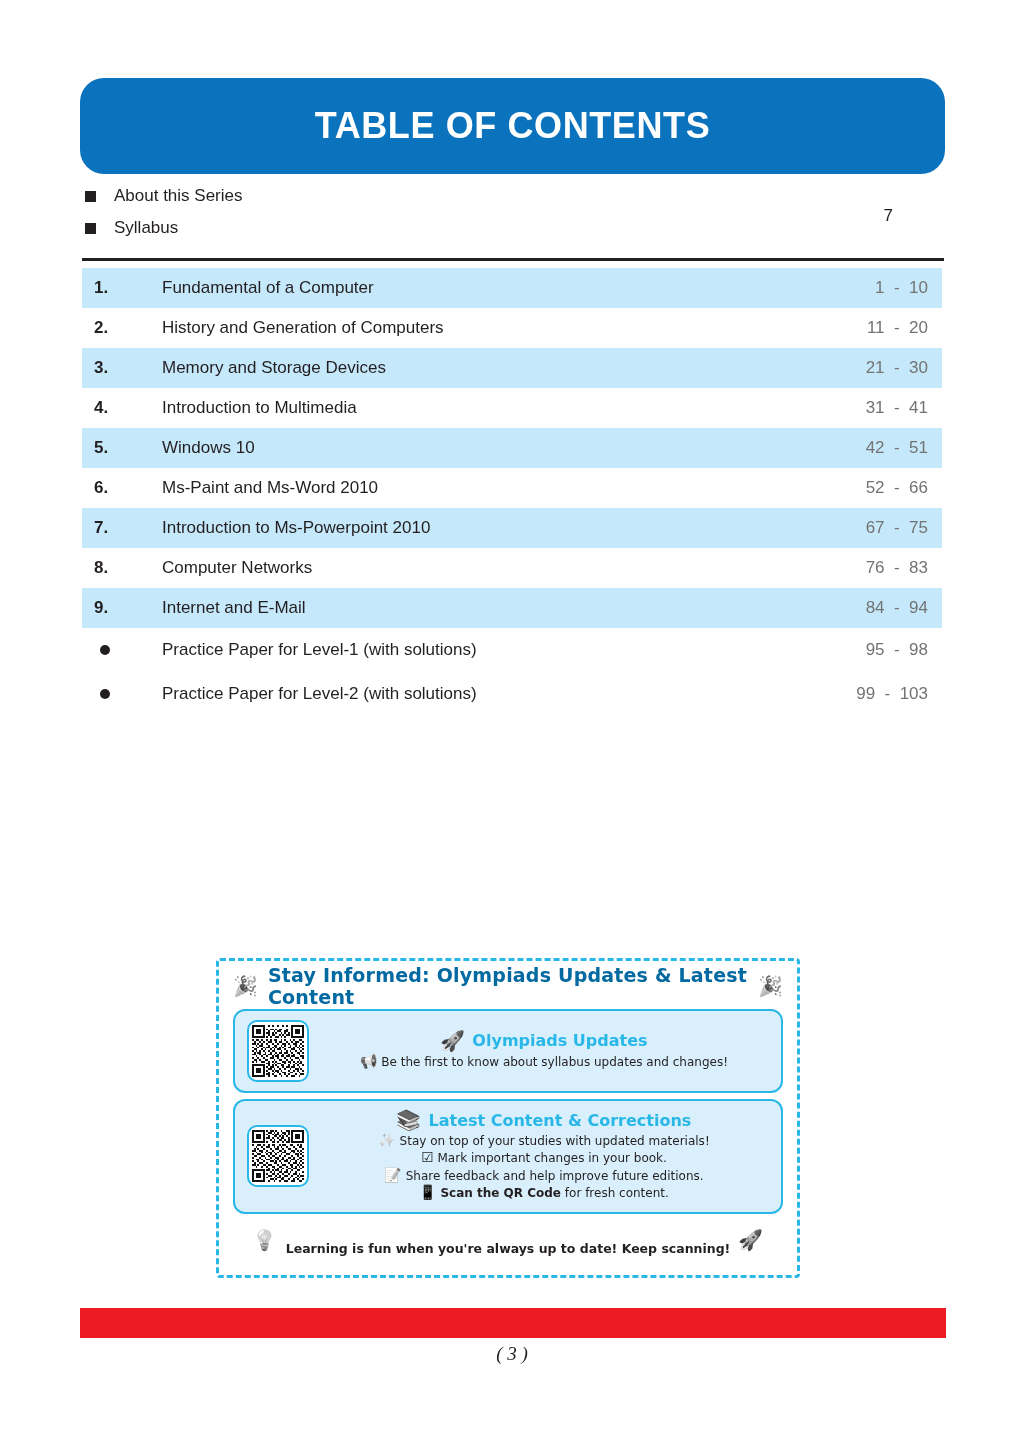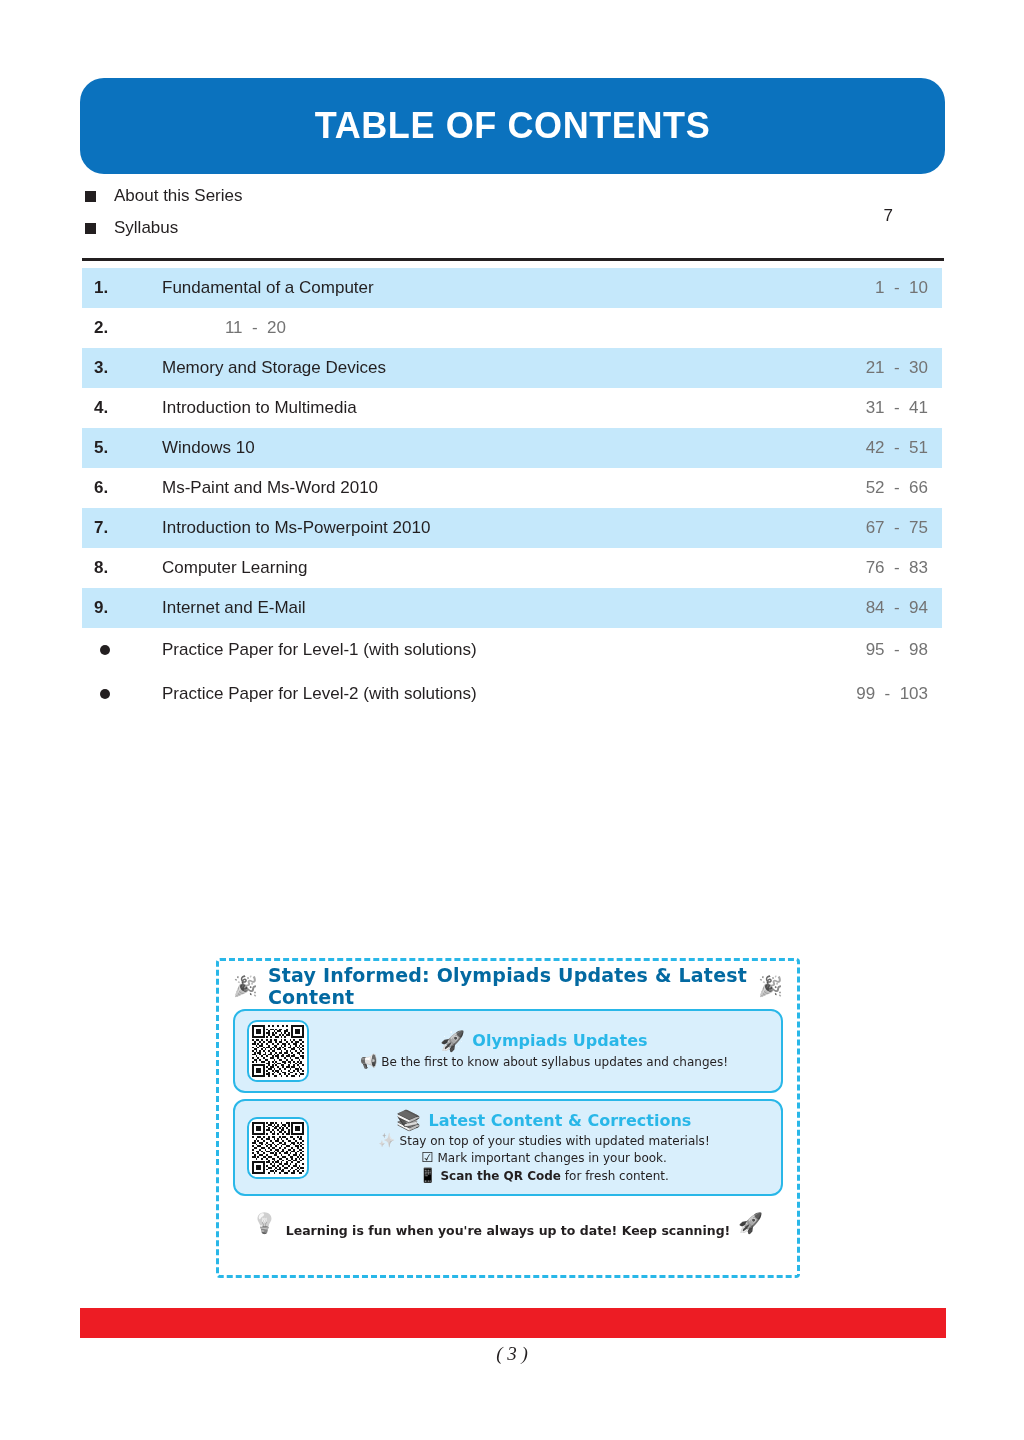--- a/index.html
+++ b/index.html
@@ -288,20 +288,21 @@
   <div class="rule"></div>
 
   <div class="toc-table" id="toc-table">
       <div class="toc-row shade">
         <div class="toc-num">1.</div>
         <div class="toc-title">Fundamental of a Computer</div>
         <div class="toc-pages">1  -  10</div>
       </div>
       <div class="toc-row">
         <div class="toc-num">2.</div>
+        <div class="toc-title">History and Generation of Computers</div>
         <div class="toc-pages">11  -  20</div>
       </div>
       <div class="toc-row shade">
         <div class="toc-num">3.</div>
         <div class="toc-title">Memory and Storage Devices</div>
         <div class="toc-pages">21  -  30</div>
       </div>
       <div class="toc-row">
         <div class="toc-num">4.</div>
         <div class="toc-title">Introduction to Multimedia</div>
@@ -317,21 +318,21 @@
         <div class="toc-title">Ms-Paint and Ms-Word 2010</div>
         <div class="toc-pages">52  -  66</div>
       </div>
       <div class="toc-row shade">
         <div class="toc-num">7.</div>
         <div class="toc-title">Introduction to Ms-Powerpoint 2010</div>
         <div class="toc-pages">67  -  75</div>
       </div>
       <div class="toc-row">
         <div class="toc-num">8.</div>
-        <div class="toc-title">Computer Learning</div>
+        <div class="toc-title">Computer Networks</div>
         <div class="toc-pages">76  -  83</div>
       </div>
       <div class="toc-row shade">
         <div class="toc-num">9.</div>
         <div class="toc-title">Internet and E-Mail</div>
         <div class="toc-pages">84  -  94</div>
       </div>
       <div class="toc-row gap">
         <div class="toc-dot">
           <i></i>
@@ -452,20 +453,24 @@
         </div>
         <div class="card-line">
           <span class="emoji sm">✨</span>
           <span>Stay on top of your studies with updated materials!</span>
         </div>
         <div class="card-line">
           <span class="emoji sm">☑</span>
           <span>Mark important changes in your book.</span>
         </div>
         <div class="card-line">
+          <span class="emoji sm">📝</span>
+          <span>Share feedback and help improve future editions.</span>
+        </div>
+        <div class="card-line">
           <span class="emoji sm">📱</span>
           <b>Scan the QR Code</b><span> for fresh content.</span>
         </div>
       </div>
     </div>
 
     <div class="promo-footer">
       <span class="emoji">💡</span>
       <span class="promo-footer-text">Learning is fun when you're always up to date! Keep scanning!</span>
       <span class="emoji">🚀</span>

